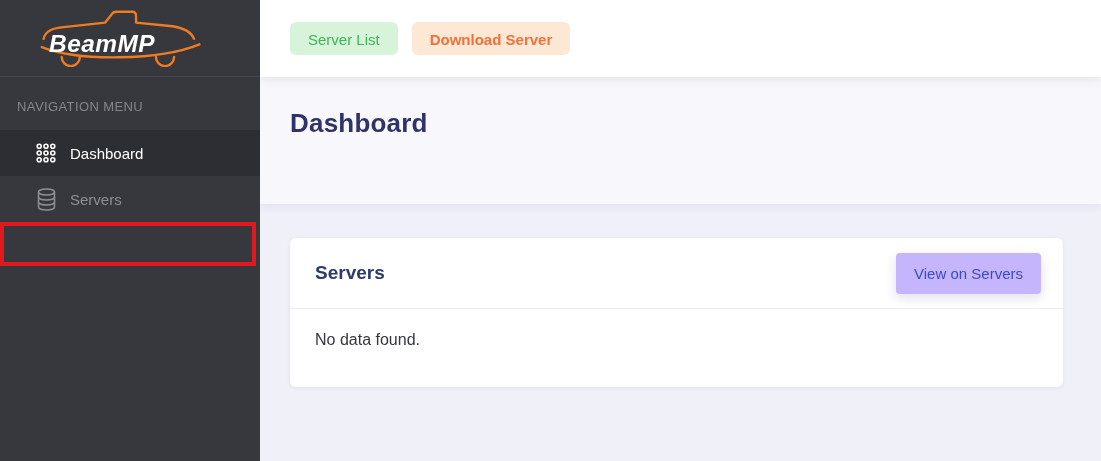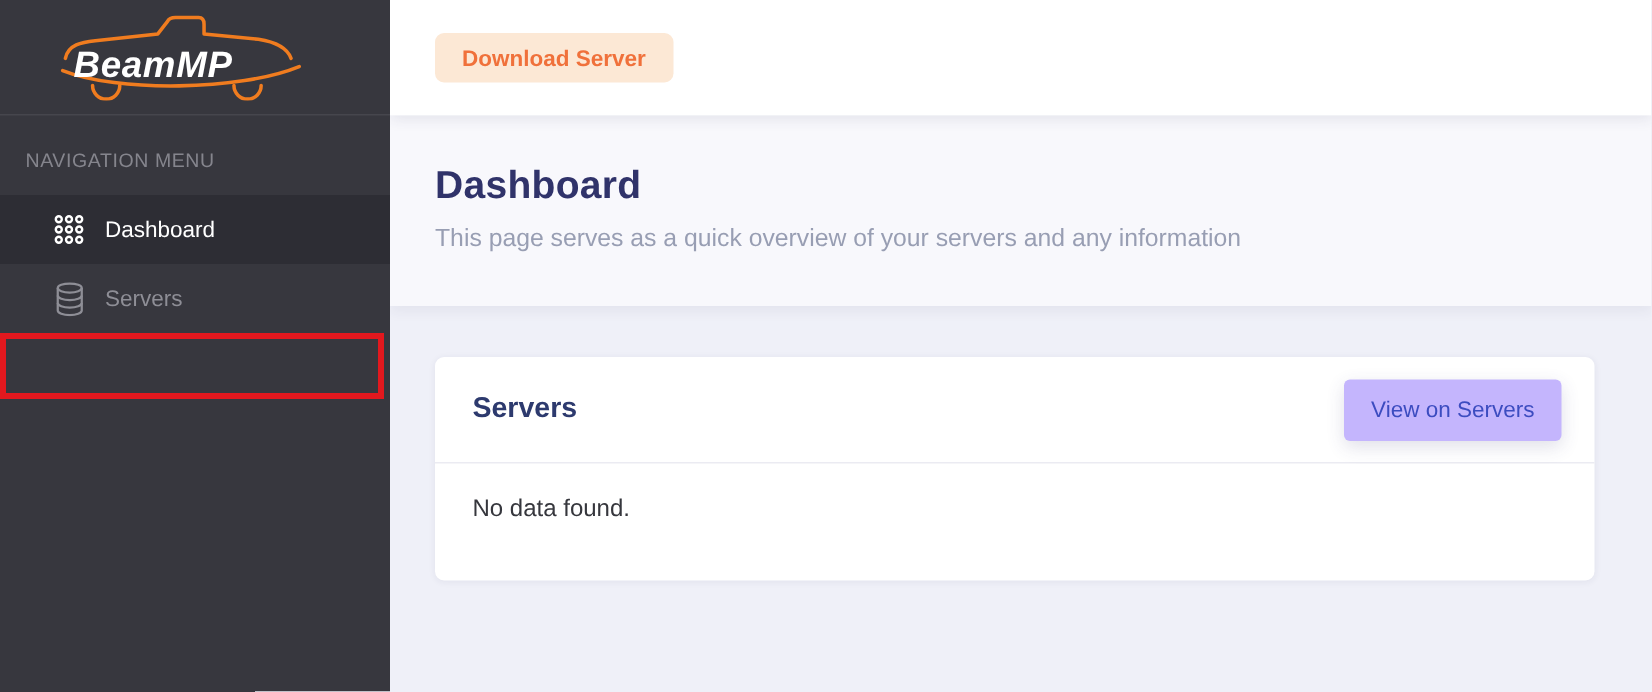--- a/index.html
+++ b/index.html
@@ -198,26 +198,26 @@
     </div>
 
   </nav>
 
   <div class="annotation-rect"></div>
 </aside>
 
 <div class="main">
 
   <header class="topbar">
+    <button class="btn btn-green">Server List</button>
     <button class="btn btn-orange">Download Server</button>
   </header>
 
   <section class="page-header">
     <h1 class="page-title">Dashboard</h1>
-    <div class="page-subtitle">This page serves as a quick overview of your servers and any information</div>
   </section>
 
   <section class="page-content">
     <div class="card">
       <div class="card-header">
         <div class="card-title">Servers</div>
         <button class="btn-card-action">View on Servers</button>
       </div>
       <div class="card-body">
         <div class="empty-text">No data found.</div>

